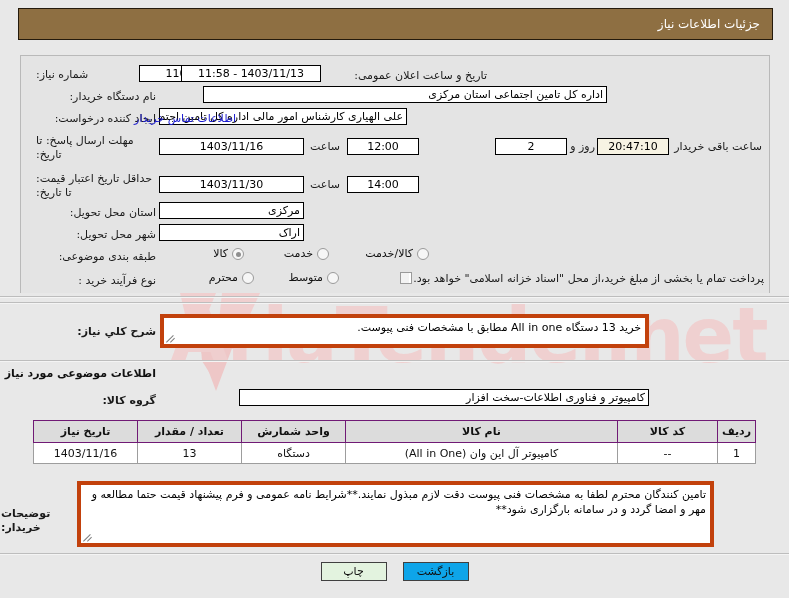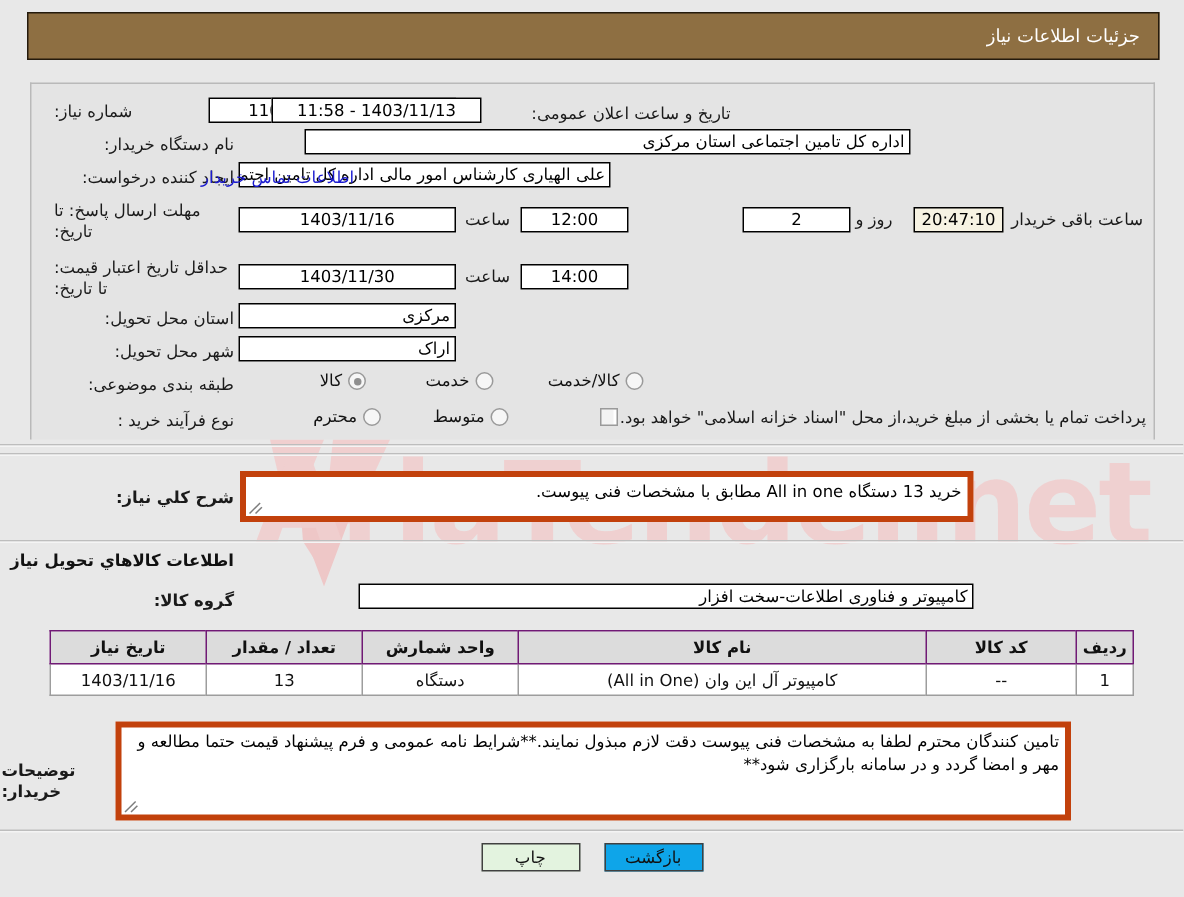--- a/index.html
+++ b/index.html
@@ -290,21 +290,21 @@
   <div class="lbl" style="position:absolute; right:633px; top:110px; z-index:4;">ایجاد کننده درخواست:</div>
   <div class="fld right" style="position:absolute; right:382px; top:108px; width:248px; z-index:4;">علی الهیاری کارشناس امور مالی اداره کل تامین اجتماعی استان مرکزی</div>
   <div class="link" style="position:absolute; right:553px; top:110px; z-index:4;">اطلاعات تماس خریدار</div>
 
   <div class="lbl" style="position:absolute; right:633px; top:132px; width:120px; z-index:4;">مهلت ارسال پاسخ: تا تاریخ:</div>
   <div class="fld" style="position:absolute; right:485px; top:138px; width:145px; z-index:4;">1403/11/16</div>
   <div class="inline-lbl" style="position:absolute; right:444px; top:138px; z-index:4;">ساعت</div>
   <div class="fld" style="position:absolute; right:370px; top:138px; width:72px; z-index:4;">12:00</div>
   <div class="fld" style="position:absolute; right:222px; top:138px; width:72px; z-index:4;">2</div>
   <div class="inline-lbl" style="position:absolute; right:189px; top:138px; z-index:4;">روز و</div>
-  <div class="fld cream" style="position:absolute; right:120px; top:138px; width:60px; z-index:4;">20:47:10</div>
+  <div class="fld cream" style="position:absolute; right:120px; top:138px; width:72px; z-index:4;">20:47:10</div>
   <div class="inline-lbl" style="position:absolute; right:22px; top:138px; z-index:4;">ساعت باقی خریدار</div>
 
   <div class="lbl" style="position:absolute; right:633px; top:170px; width:120px; z-index:4;">حداقل تاریخ اعتبار قیمت: تا تاریخ:</div>
   <div class="fld" style="position:absolute; right:485px; top:176px; width:145px; z-index:4;">1403/11/30</div>
   <div class="inline-lbl" style="position:absolute; right:444px; top:176px; z-index:4;">ساعت</div>
   <div class="fld" style="position:absolute; right:370px; top:176px; width:72px; z-index:4;">14:00</div>
 
   <div class="lbl" style="position:absolute; right:633px; top:204px; z-index:4;">استان محل تحویل:</div>
   <div class="fld right" style="position:absolute; right:485px; top:202px; width:145px; z-index:4;">مرکزی</div>
 
@@ -339,21 +339,21 @@
 
   <div class="lbl bold" style="position:absolute; right:633px; top:323px; z-index:4;">شرح کلي نیاز:</div>
   <div class="tbox" style="position:absolute; right:140px; top:314px; width:489px; height:34px; z-index:4;">
     <span>خرید 13 دستگاه  All in one  مطابق با مشخصات فنی پیوست.</span>
     <span class="grip">
       <i style="width:10px; left:0; top:9px;"></i>
       <i style="width:6px; left:4px; top:9px;"></i>
     </span>
   </div>
 
-  <div class="section-head" style="right:633px; top:367px;">اطلاعات کالاهاي تحویل نیاز</div>
+  <div class="section-head" style="right:633px; top:367px;">اطلاعات موضوعی مورد نیاز</div>
 
   <div class="lbl bold" style="position:absolute; right:633px; top:392px; z-index:4;">گروه کالا:</div>
   <div class="fld right" style="position:absolute; right:140px; top:389px; width:410px; z-index:4;">کامپیوتر و فناوری اطلاعات-سخت افزار</div>
 
   <div class="tbl-wrap">
     <table class="items">
       <thead>
         <tr>
           <th style="width:38px;">ردیف</th>
           <th style="width:100px;">کد کالا</th>

